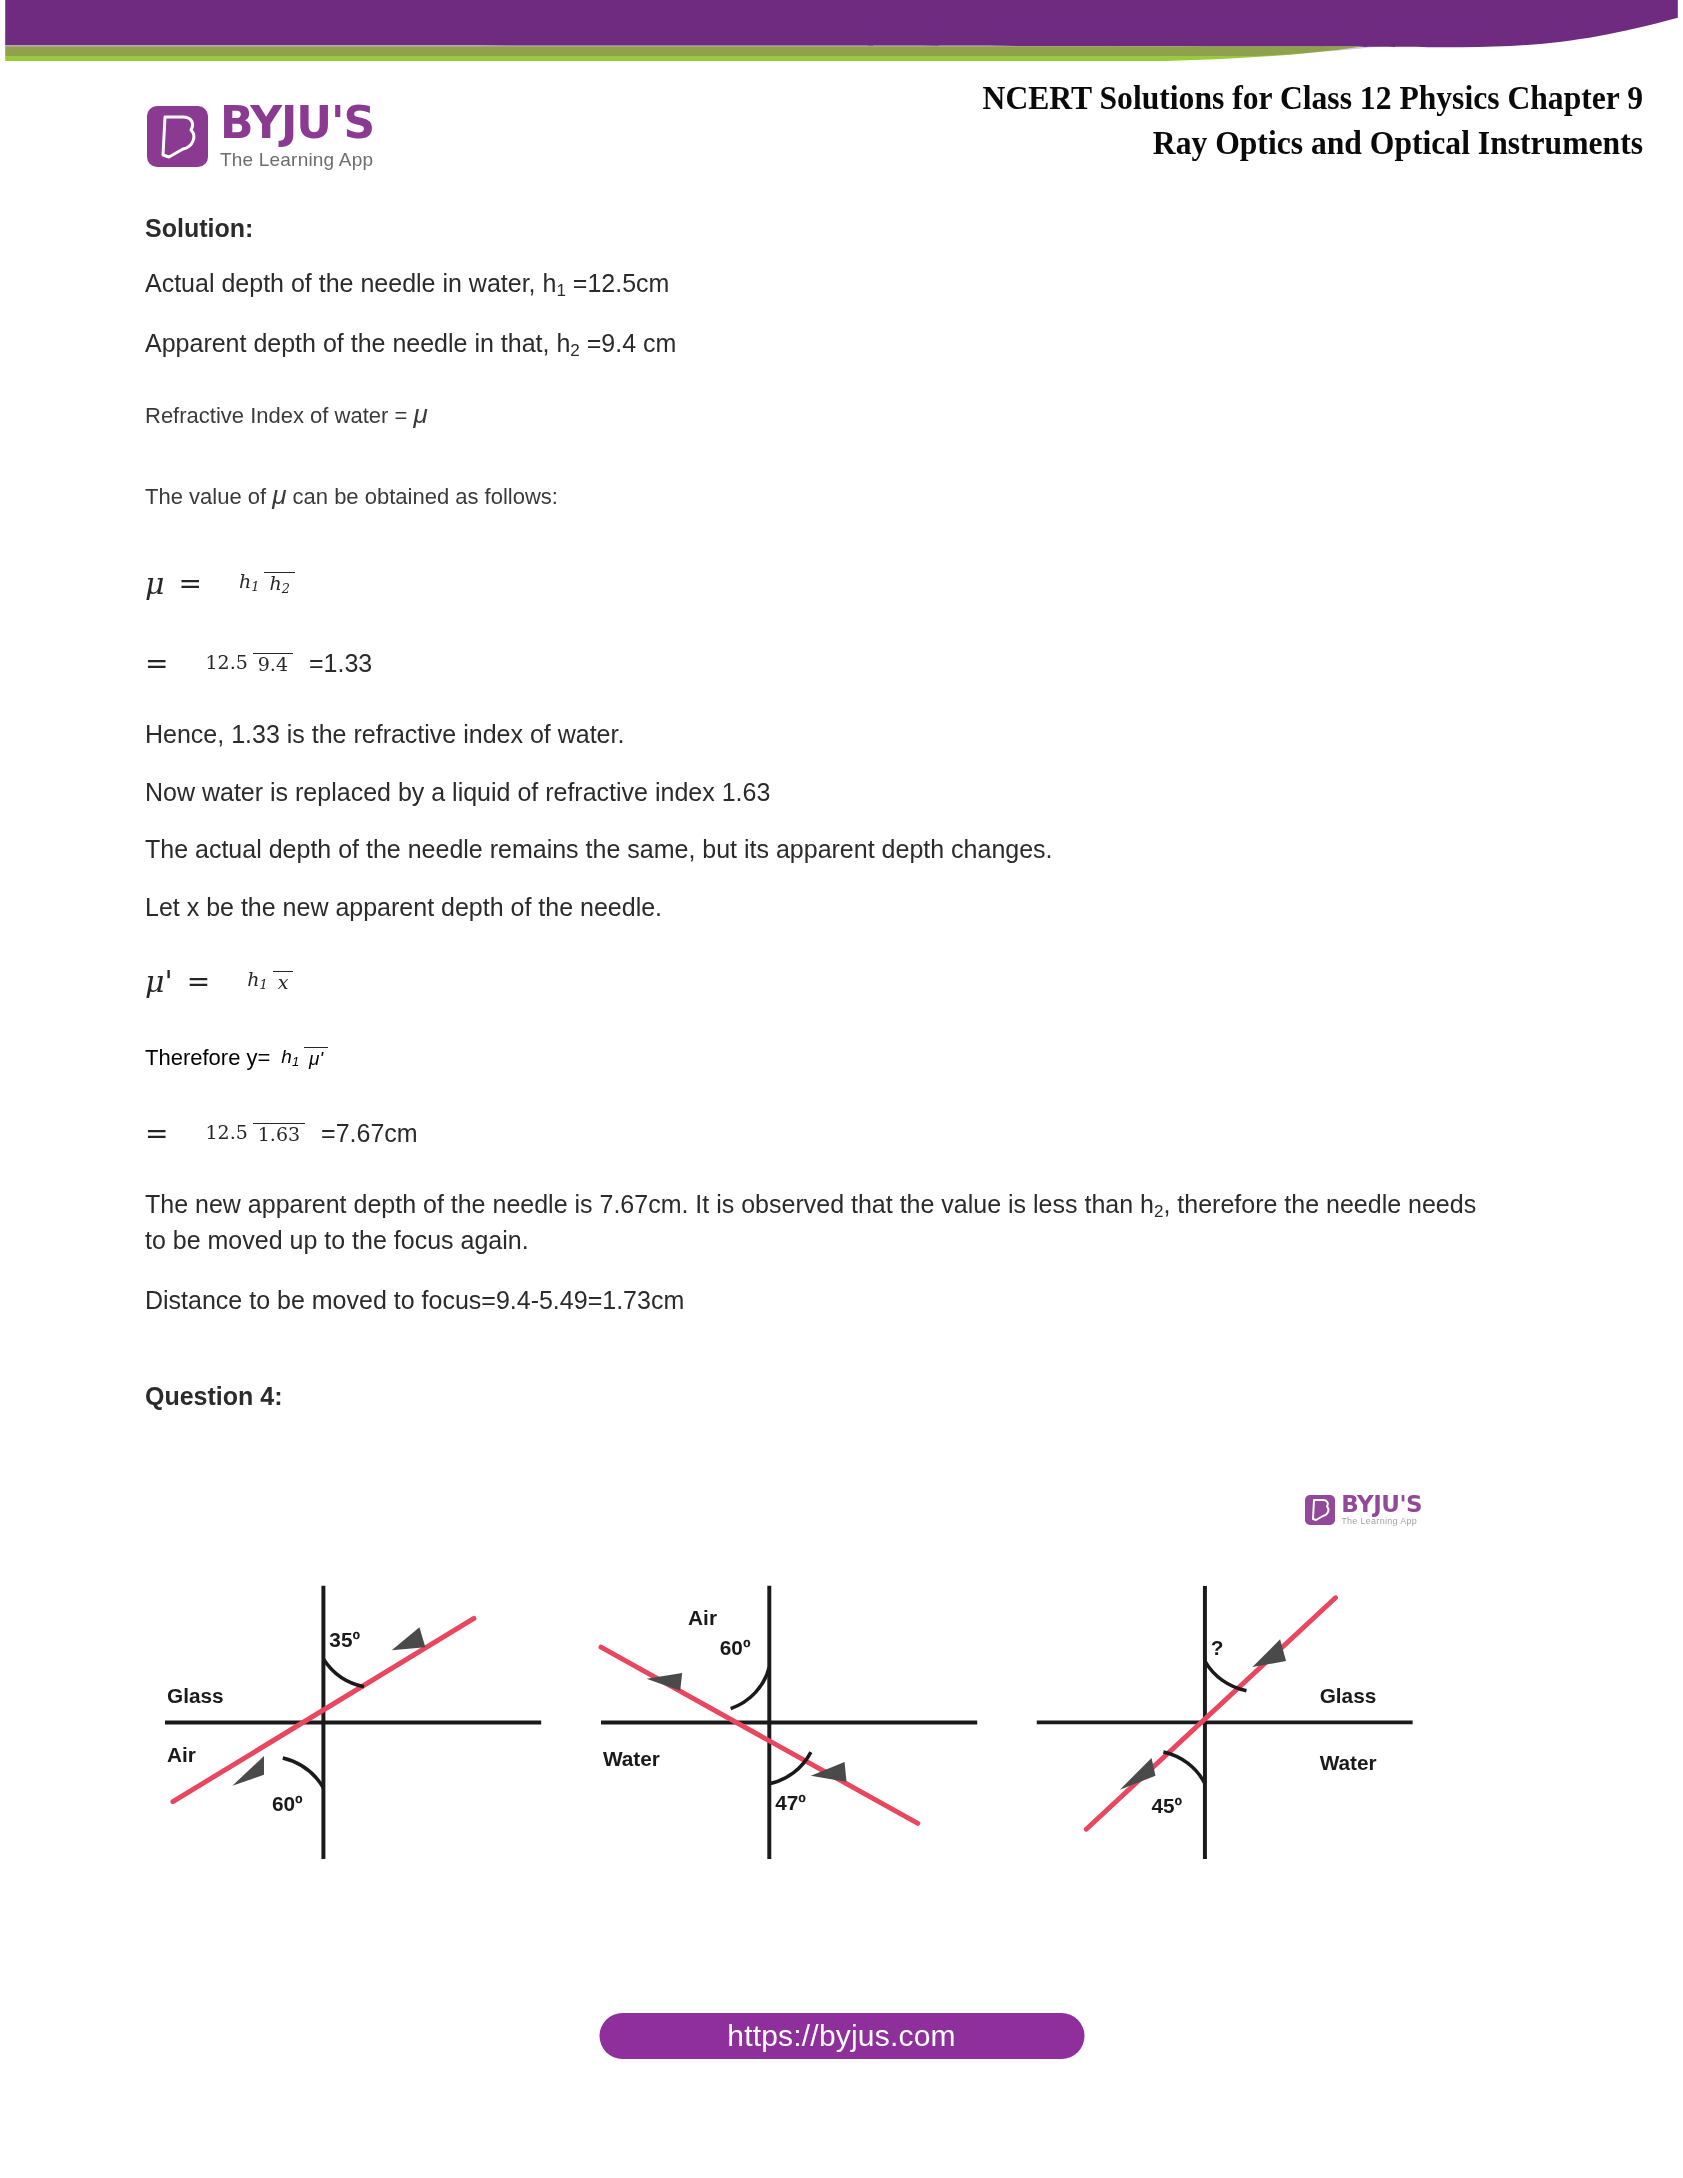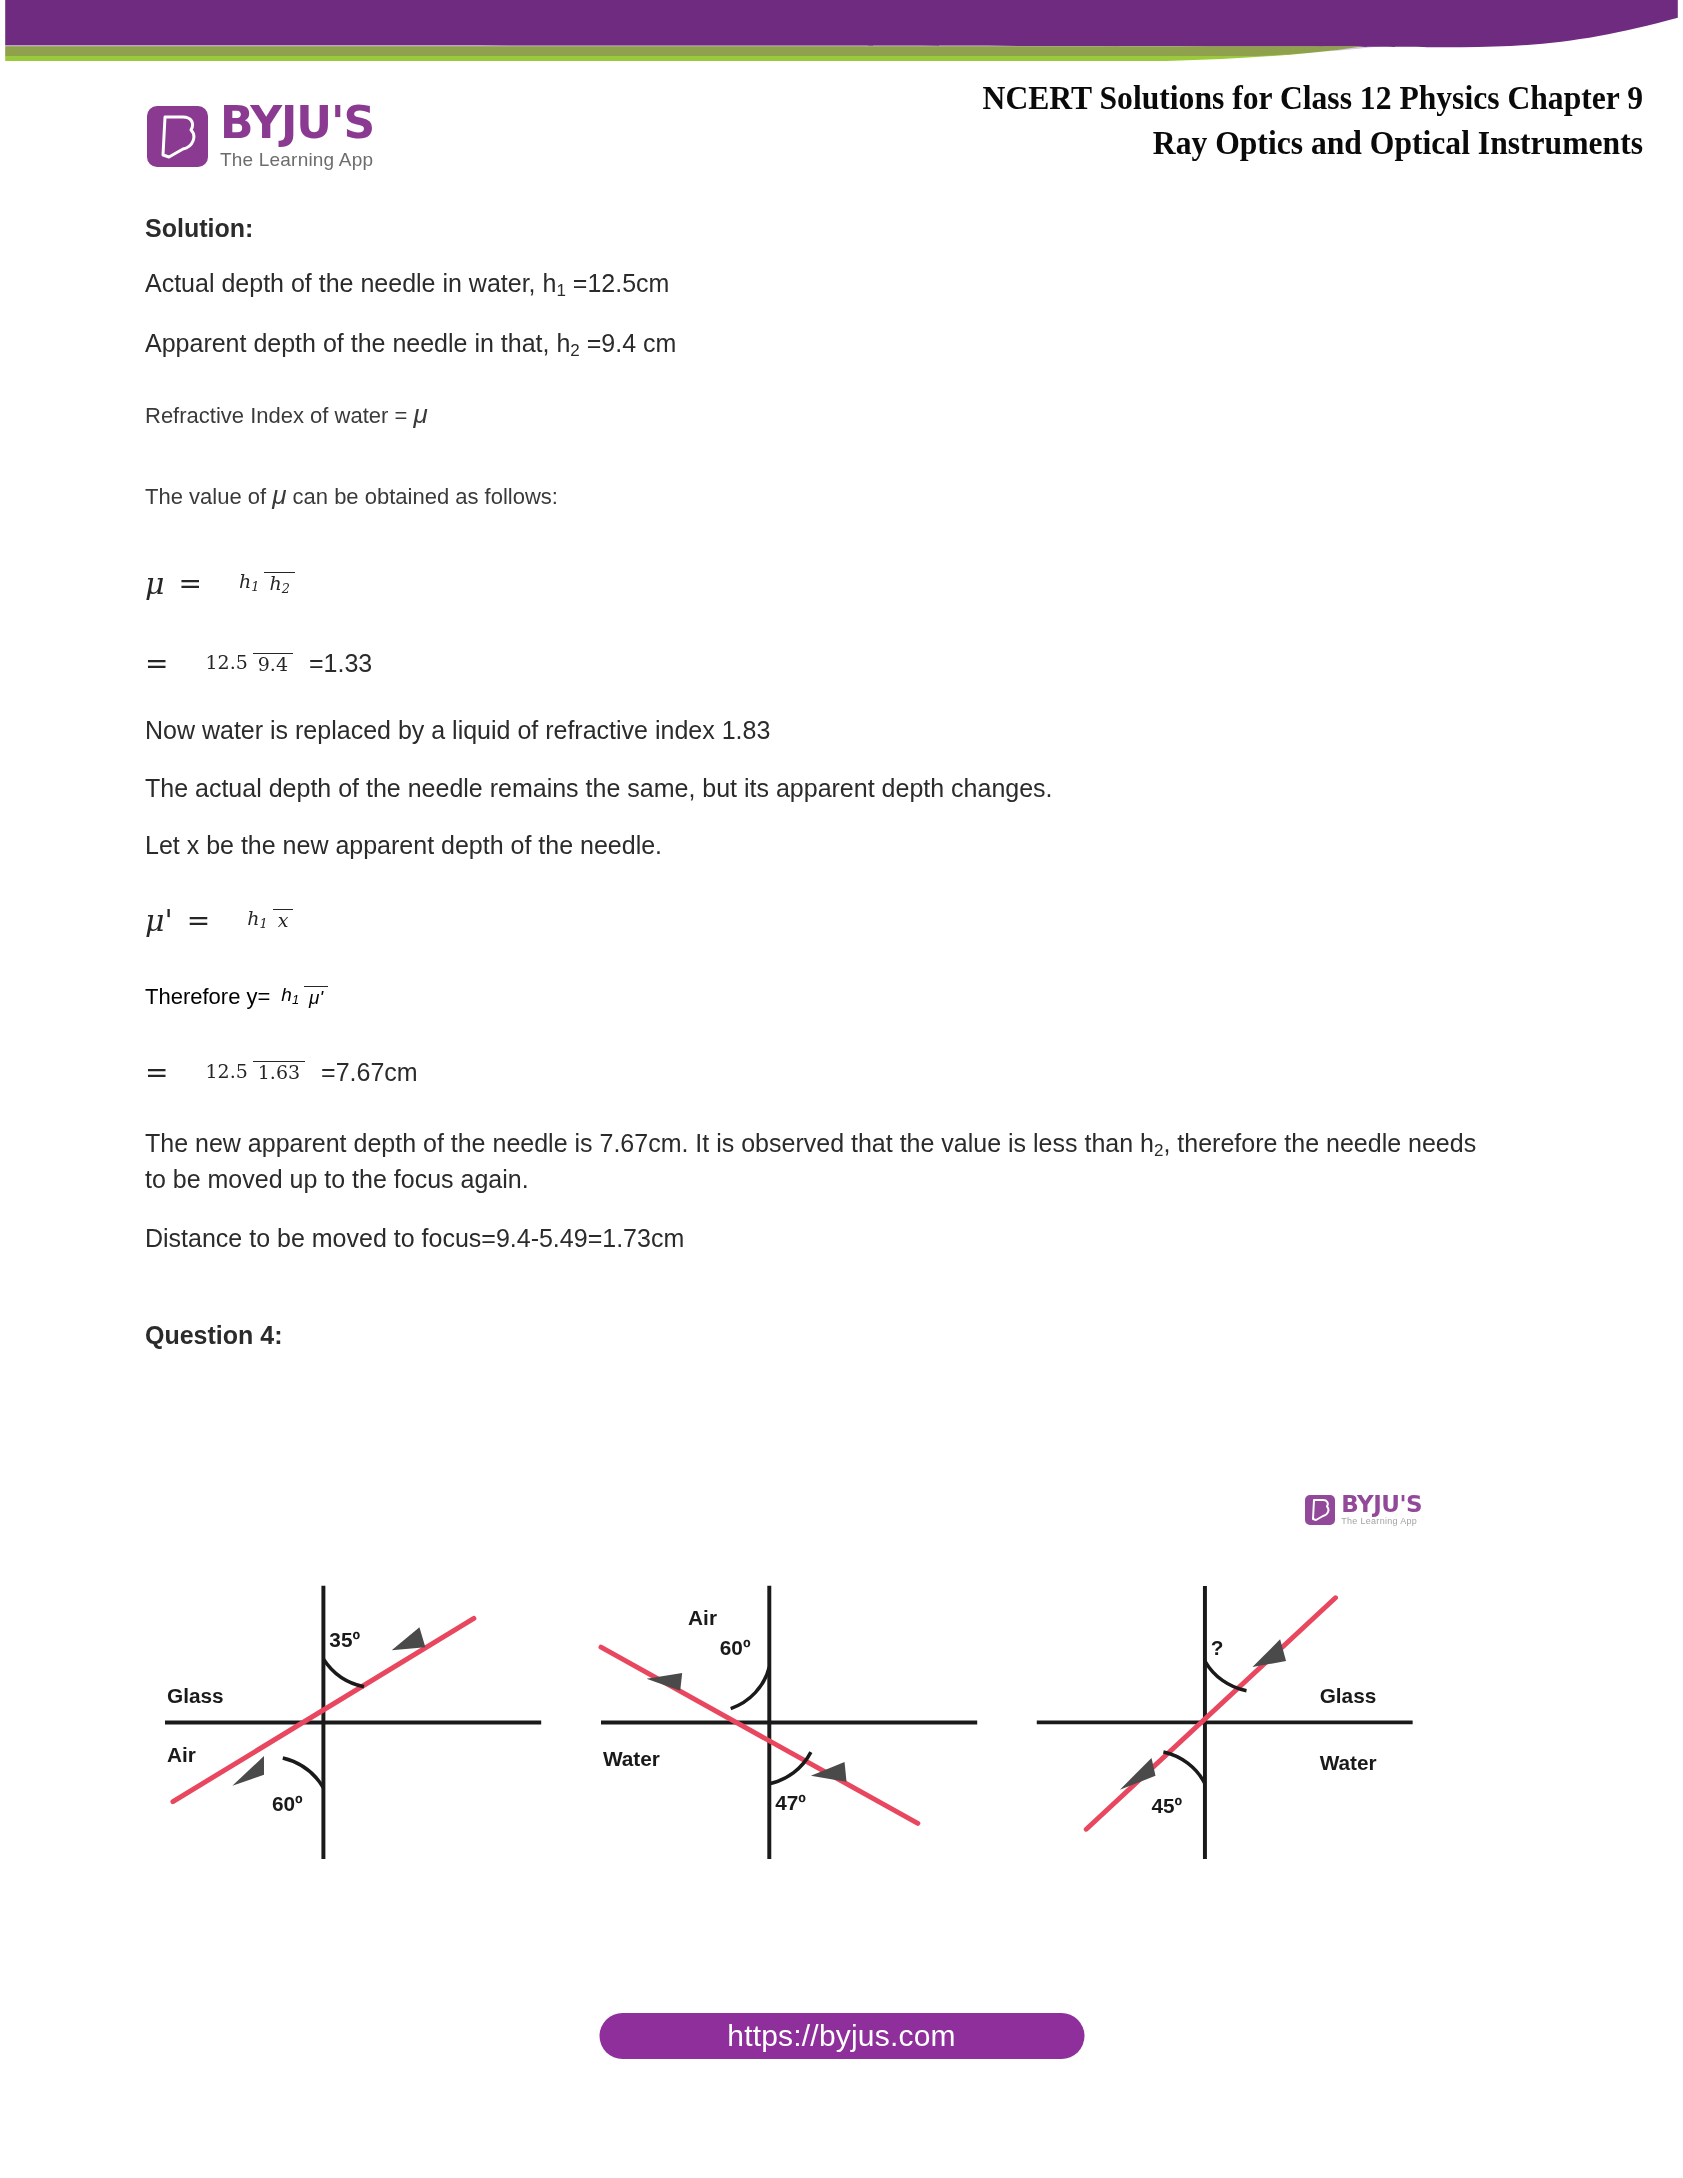--- a/index.html
+++ b/index.html
@@ -265,21 +265,22 @@
 
     <div class="math math-row" style="margin-top:46px;">
       <span class="meq">=</span>
       <span class="frac plain" style="margin-left:18px;">
         <span class="num">12.5</span>
         <span class="den">9.4</span>
       </span>
       <span class="mres">=1.33</span>
     </div>
 
-    <div class="p">Now water is replaced by a liquid of refractive index 1.83</div>
+    <div class="p" style="margin-top:38px;">Hence, 1.33 is the refractive index of water.</div>
+    <div class="p">Now water is replaced by a liquid of refractive index 1.63</div>
     <div class="p">The actual depth of the needle remains the same, but its apparent depth changes.</div>
     <div class="p">Let x be the new apparent depth of the needle.</div>
 
     <div class="math math-row" style="margin-top:40px;">
       <span class="mi">μ'</span>
       <span class="meq">=</span>
       <span class="frac" style="margin-left:18px;">
         <span class="num">h<sub>1</sub></span>
         <span class="den">x</span>
       </span>

